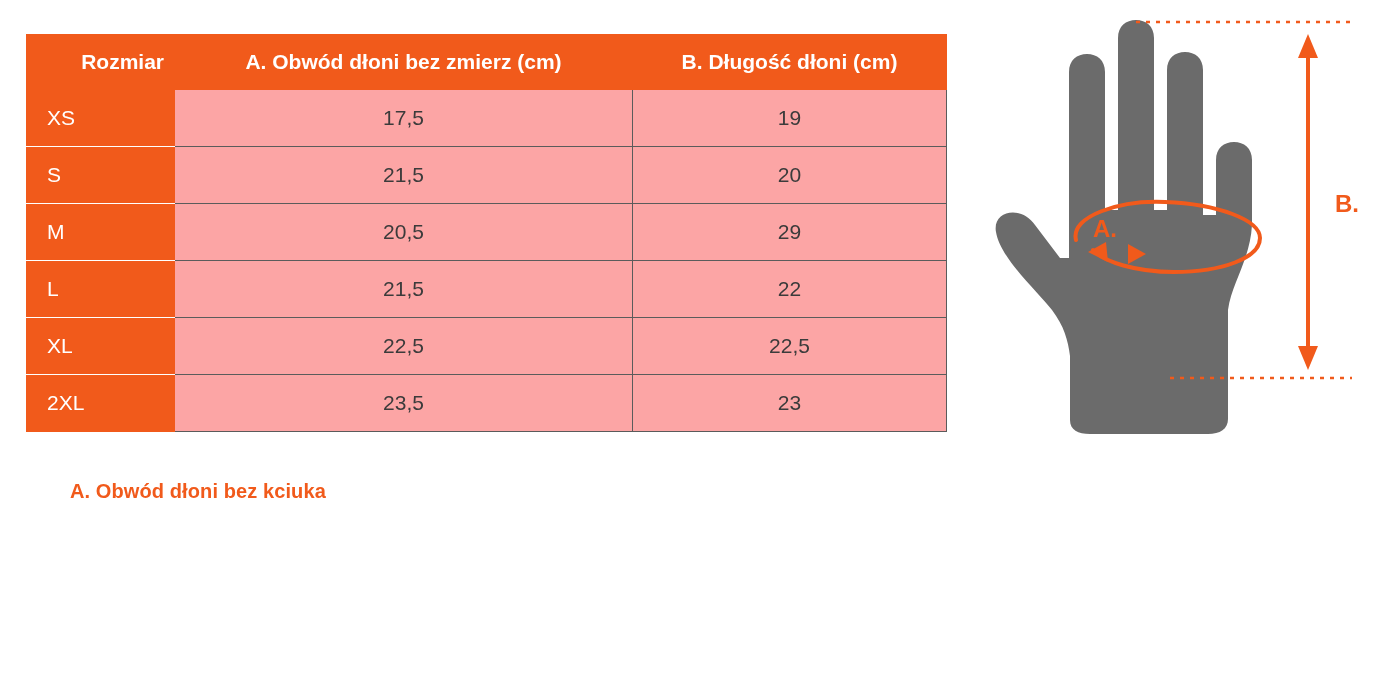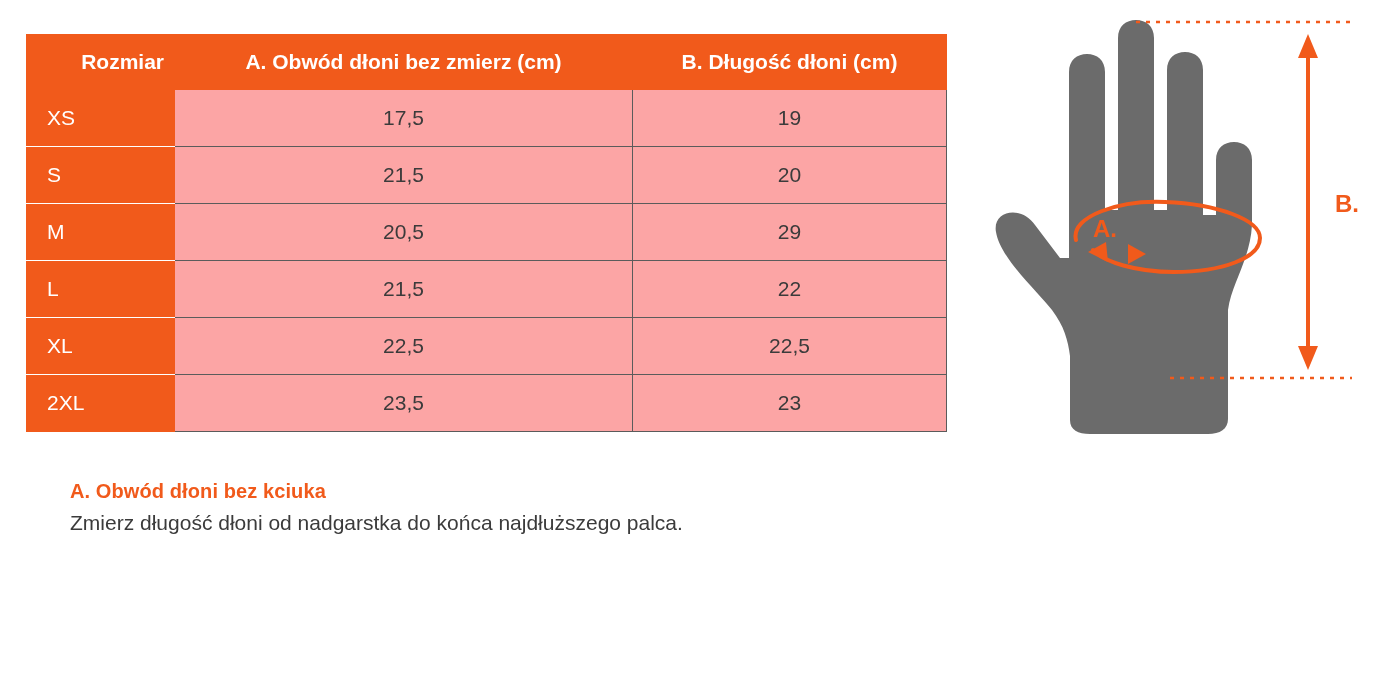--- a/index.html
+++ b/index.html
@@ -167,21 +167,20 @@
           <td class="size-cell">2XL</td>
           <td class="val">23,5</td>
           <td class="val">23</td>
         </tr>
       </tbody>
     </table>
   </div>
 
   <div class="notes">
     <p class="note-head">A. Obwód dłoni bez kciuka</p>
-    <p class="note-body last">Zmierz długość dłoni od nadgarstka do końca najdłuższego palca.</p>
   </div>
 
   <div class="illustration">
     <svg width="420" height="450" viewBox="0 0 420 450" xmlns="http://www.w3.org/2000/svg">
 
       <g fill="#6b6b6b">
 
         <path d="M75,215
                  C62,195 32,200 36,222
                  C40,248 78,282 92,300

